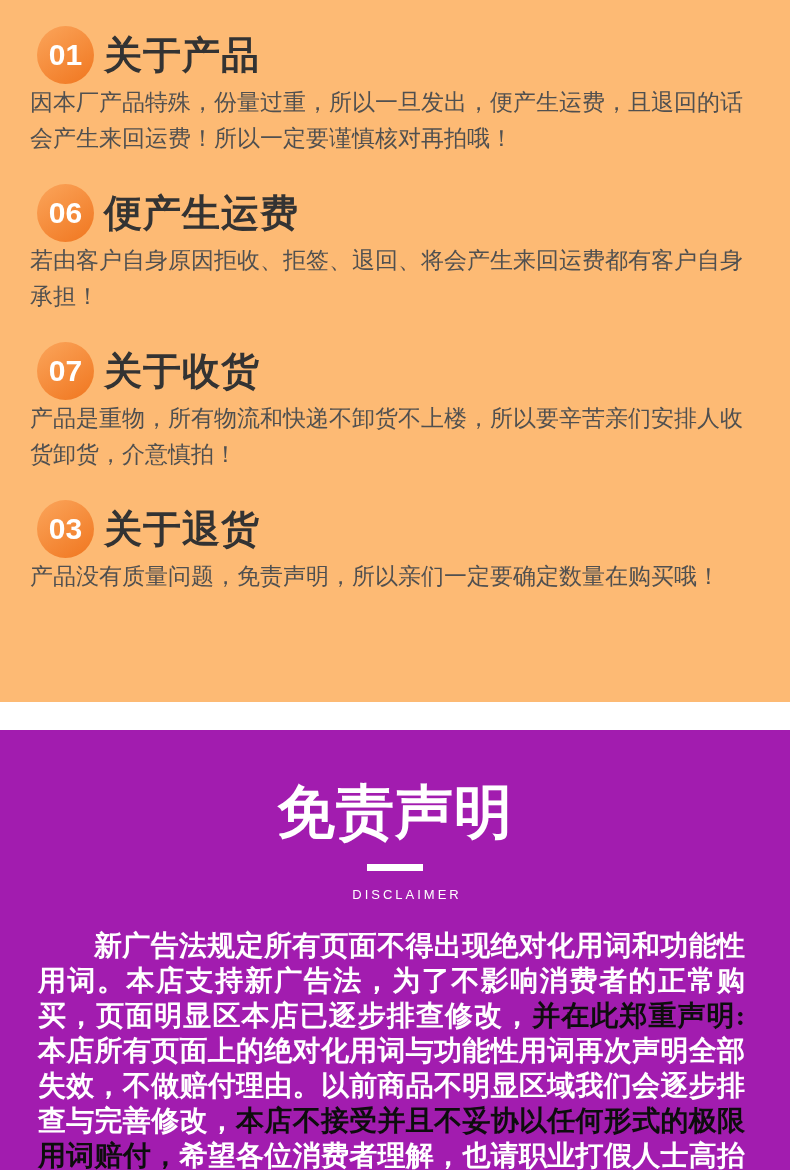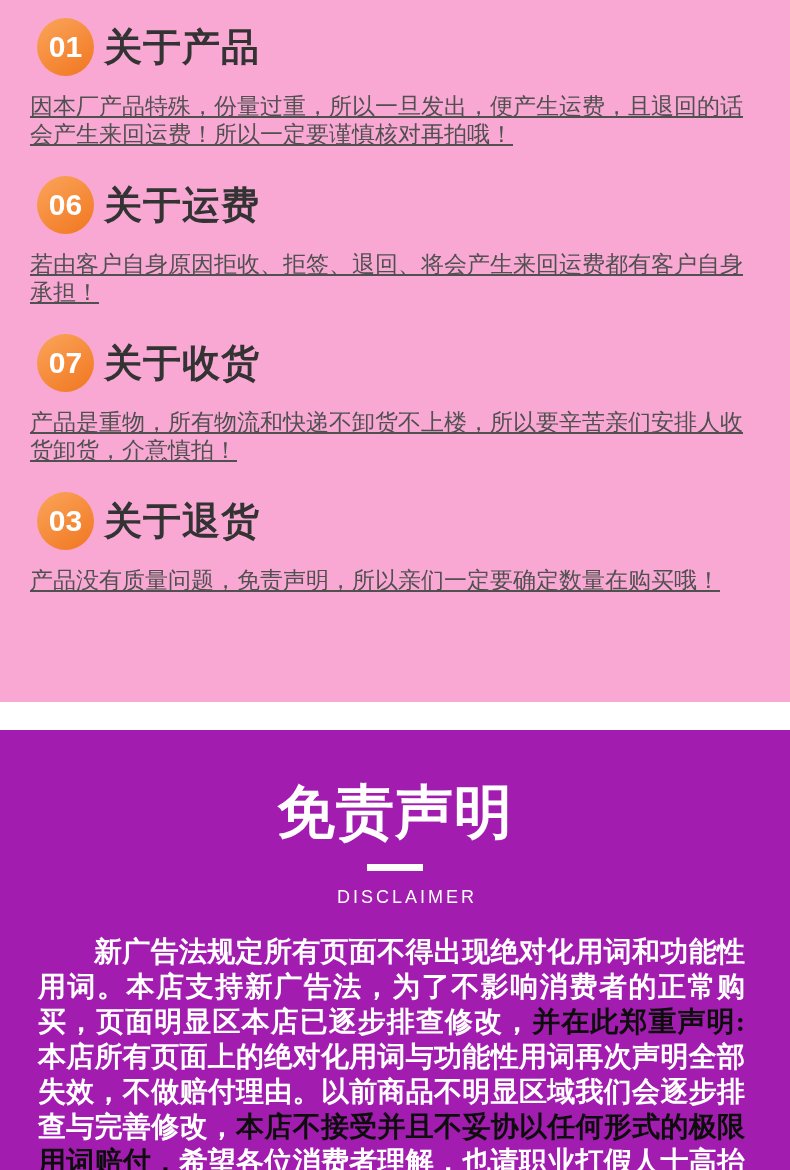--- a/index.html
+++ b/index.html
@@ -6,22 +6,22 @@
   html, body { width: 790px; background: #ffffff; }
   body {
     height: 1170px;
     font-family: "Liberation Sans", sans-serif;
     overflow: hidden;
   }
 
   
   .white-area {
     height: 702px;
-    padding: 18px 30px 0 30px;
-    background: #f9a8d4;
+    padding: 26px 30px 0 30px;
+    background: #fdba74;
   }
   .section { margin-top: 28px; }
   .section:first-child { margin-top: 0; }
 
   .section-header {
     display: flex;
     align-items: center;
   }
   .num-badge {
     width: 57px;
@@ -38,26 +38,24 @@
     flex: 0 0 auto;
   }
   .section-title {
     margin-left: 10px;
     font-size: 38px;
     font-weight: bold;
     color: #333333;
     letter-spacing: 1px;
   }
   .section-body {
-    margin-top: 16px;
     font-size: 23px;
-    line-height: 28px;
+    line-height: 36px;
     color: #505050;
     max-width: 730px;
-    text-decoration: underline;
   }
 
   
   .disclaimer-panel {
     height: 468px;
     background: #a21caf;
     text-align: center;
     margin-top: 28px;
   }
   .disclaimer-title {
@@ -69,21 +67,21 @@
     letter-spacing: 1px;
   }
   .divider-line {
     width: 56px;
     height: 7px;
     background: #ffffff;
     margin: 20px auto 0 auto;
   }
   .disclaimer-subtitle {
     margin-top: 16px;
-    font-size: 18px;
+    font-size: 13px;
     letter-spacing: 3px;
     color: #ffffff;
     padding-left: 24px;
   }
   .disclaimer-paragraph {
     margin: 26px 45px 0 38px;
     text-align: justify;
     text-indent: 2em;
     font-family: "Liberation Serif", serif;
     font-size: 28px;
@@ -106,21 +104,21 @@
       <div class="section-title">关于产品</div>
     </div>
     <div class="section-body">因本厂产品特殊，份量过重，所以一旦发出，便产生运费，且退回的话会产生来回运费！所以一定要谨慎核对再拍哦！</div>
   </div>
 
   <div class="section">
     <div class="section-header">
       <div class="num-badge">
         <span>06</span>
       </div>
-      <div class="section-title">关于运费</div>
+      <div class="section-title">便产生运费</div>
     </div>
     <div class="section-body">若由客户自身原因拒收、拒签、退回、将会产生来回运费都有客户自身承担！</div>
   </div>
 
   <div class="section">
     <div class="section-header">
       <div class="num-badge">
         <span>07</span>
       </div>
       <div class="section-title">关于收货</div>

